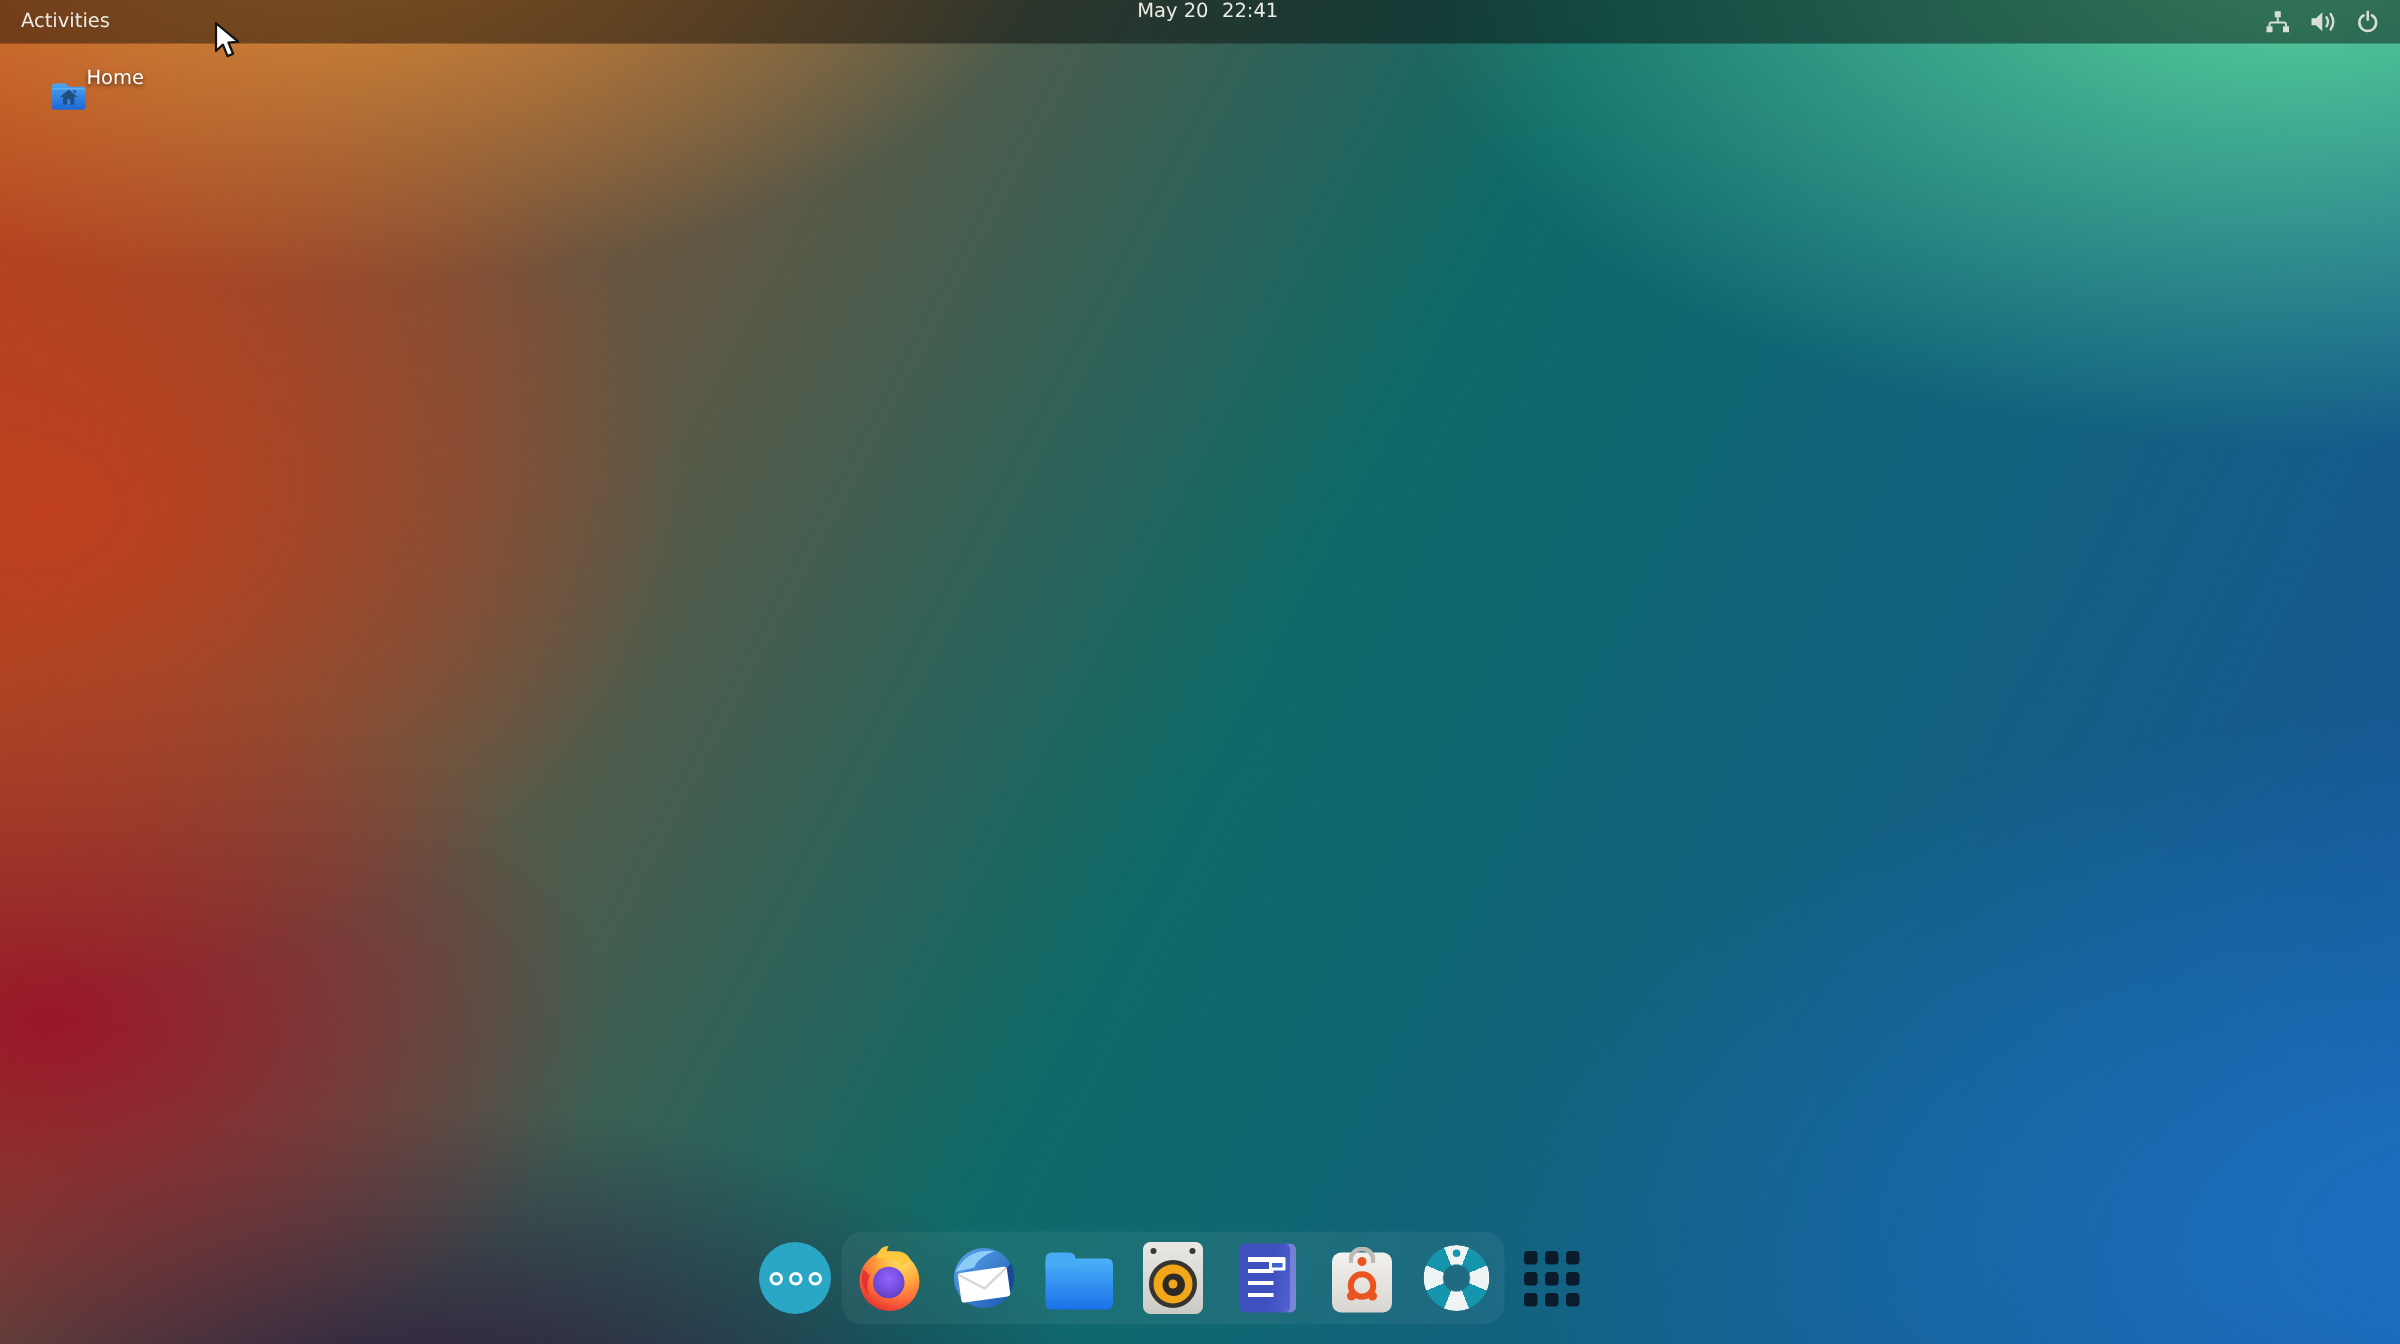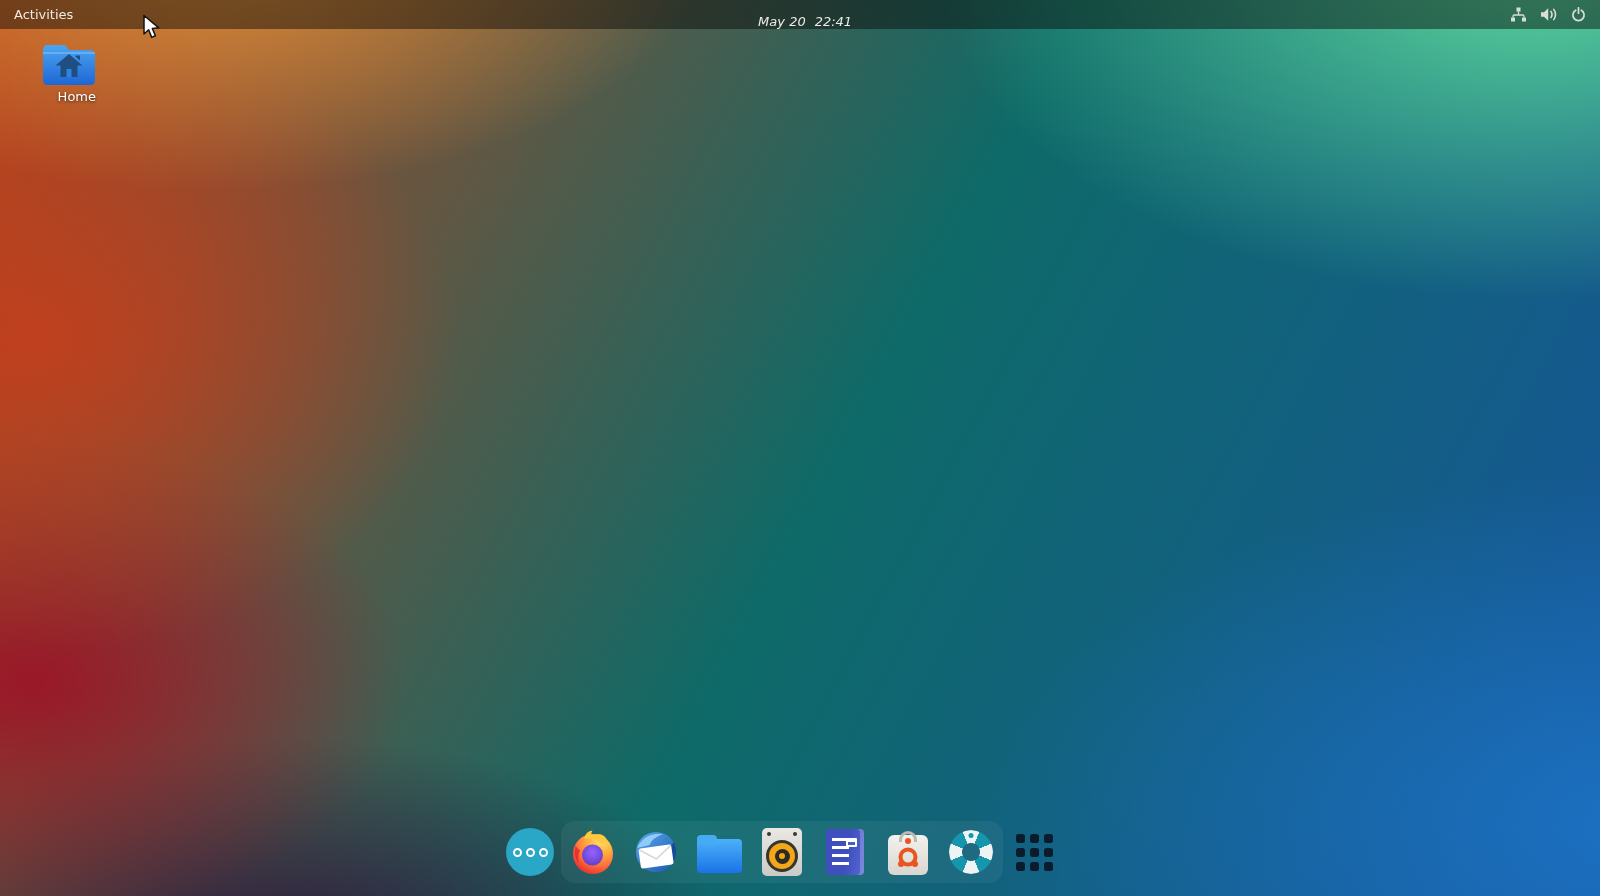--- a/index.html
+++ b/index.html
@@ -20,27 +20,27 @@
   
   .topbar {
     position:absolute; top:0; left:0; right:0; height:29px;
     background:rgba(6,7,5,0.45);
     display:flex; align-items:center;
     color:#eceae6; font-size:13px;
   }
   .activities { padding:0 14px; height:100%; display:flex; align-items:center; cursor:default; }
   .clock {
     position:absolute; left:50%; transform:translateX(-2%); top:0; height:100%;
-    display:flex; align-items:flex-end; gap:9px; left:calc(50% - 40px);font-style:italic;
+    display:flex; align-items:flex-start; gap:9px; left:calc(50% - 40px);
   }
   .status { position:absolute; right:0; top:0; height:100%; display:flex; align-items:center; gap:13px; padding-right:14px; }
   .status svg { display:block; opacity:.92; }
 
   
-  .shortcut { position:absolute; left:34px; top:42px; width:62px; display:flex; flex-direction:column; align-items:flex-end; }
+  .shortcut { position:absolute; left:34px; top:42px; width:62px; display:flex; align-items:flex-start; }
   .shortcut-label { margin-top:3px; color:#fff; font-size:13px; text-shadow:0 1px 3px rgba(0,0,0,.65); }
 
   
   .cursor { position:absolute; left:142px; top:14px; pointer-events:none; }
 
   
   .dock-wrap { position:absolute; left:0; right:0; bottom:20px; display:flex; justify-content:center; }
   .dock { position:relative; display:flex; gap:15px; transform:translateX(-18px); }
   .dock-band {
     position:absolute; left:55px; top:-7px; width:442px; height:62px;

